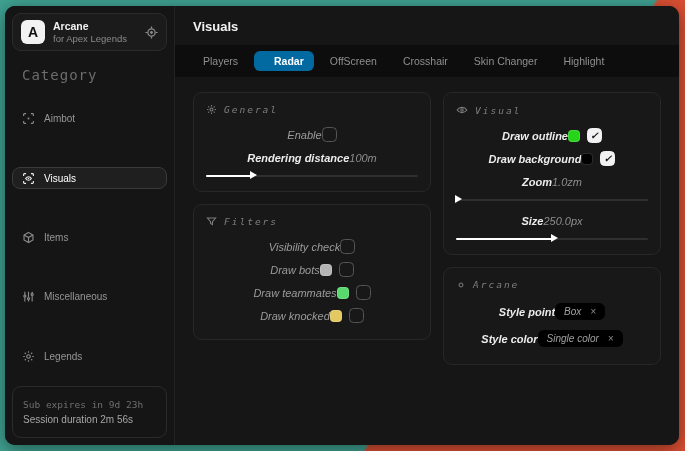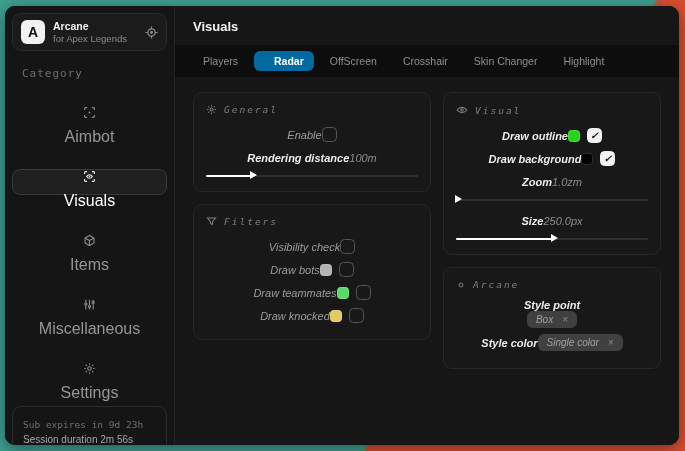--- a/index.html
+++ b/index.html
@@ -14,22 +14,22 @@
     box-shadow:0 4px 18px rgba(0,0,0,.45);
   }
   
   .sidebar{ width:170px; background:#151515; border-right:1px solid #232323; display:flex; flex-direction:column; }
   .brand-card{ margin:7px 7px 0 7px; padding:6px 8px; border:1px solid #2b2b2b; border-radius:9px; background:#1b1b1b; display:flex; align-items:center; gap:8px; }
   .logo{ width:24px; height:24px; border-radius:6px; background:#f2f2f2; color:#111; font-weight:700; font-size:14px; display:flex; align-items:center; justify-content:center; }
   .brand-text{ flex:1; line-height:1.2; }
   .brand-name{ color:#f2f2f2; font-size:10.5px; font-weight:700; }
   .brand-sub{ color:#8b8b8b; font-size:9.5px; }
   .brand-ico{ color:#8d8d8d; display:flex; }
-  .cat-label{ margin:16px 0 6px 17px; font-family:"DejaVu Sans Mono", monospace; font-size:11px; color:#6d6d6d; letter-spacing:1px; }
-  .side-item{ height:26px; margin:19px 7px; padding:0 9px; border:1px solid transparent; border-radius:8px; display:flex; align-items:center; gap:9px; color:#969696; font-size:16px; cursor:pointer;flex-direction:column; }
+  .cat-label{ margin:16px 0 6px 17px; font-family:"DejaVu Sans Mono", monospace; font-size:14px; color:#6d6d6d; letter-spacing:1px; }
+  .side-item{ height:26px; margin:19px 7px; padding:0 9px; border:1px solid transparent; border-radius:8px; display:flex; align-items:center; gap:9px; color:#969696; font-size:10px; cursor:pointer; }
   .side-item .ico{ display:flex; color:#8a8a8a; }
   .side-item.active{ background:#1f1f1f; border-color:#3a3a3a; color:#fff; }
   .side-item.active .ico{ color:#eee; }
   .side-spacer{ flex:1; }
   .foot-card{ margin:0 7px 7px 7px; padding:12px 10px; border:1px solid #2b2b2b; border-radius:9px; }
   .foot-line1{ font-family:"DejaVu Sans Mono", monospace; font-size:9.5px; color:#6f6f6f; margin-bottom:4px; }
   .foot-line2{ font-size:10px; color:#a6a6a6; }
   
   .main{ flex:1; background:#161616; display:flex; flex-direction:column; }
   .main-header{ padding:13px 18px 11px 18px; }
@@ -51,21 +51,21 @@
   .checkbox{ width:15px; height:15px; border:1.5px solid #555; border-radius:4.5px; background:transparent; display:flex; align-items:center; justify-content:center; cursor:pointer; }
   .checkbox .check{ display:none; font-size:10px; color:#111; font-weight:700; line-height:1; }
   .checkbox.checked{ background:#f2f2f2; border-color:#f2f2f2; }
   .checkbox.checked .check{ display:block; }
   .swatch{ width:12px; height:12px; border-radius:4px; border:1px solid rgba(255,255,255,.16); }
   .slider{ position:relative; height:9px; margin-top:3px; cursor:pointer; }
   .slider .track{ position:absolute; left:0; right:0; top:4px; height:2px; background:#2f2f2f; border-radius:2px; }
   .slider .fill{ position:absolute; left:0; top:4px; height:2px; background:#fff; border-radius:2px; }
   .slider .thumb{ position:absolute; top:0; width:0; height:0; margin-left:-1px;
     border-top:4.5px solid transparent; border-bottom:4.5px solid transparent; border-left:7px solid #fff; }
-  .chip{ background:#404040; border-radius:6px; padding:3px 9px; display:flex; align-items:center; gap:9px; cursor:pointer; }
+  .chip{ background:#000000; border-radius:6px; padding:3px 9px; display:flex; align-items:center; gap:9px; cursor:pointer; }
   .chip .chip-lbl{ font-size:10px; color:#a0a0a0; }
   .chip .x{ font-size:10px; color:#8a8a8a; line-height:1; }
   svg{ display:block; }
 </style>
 </head>
 <body>
 
 <div class="window">
 
   <div class="sidebar">
@@ -130,21 +130,21 @@
       <span>Miscellaneous</span>
     </div>
 
     <div class="side-item">
       <span class="ico">
         <svg width="13" height="13" viewBox="0 0 16 16" fill="none" stroke="currentColor" stroke-width="1.4">
           <circle cx="8" cy="8" r="2.2"></circle>
           <path d="M8 1.5v2M8 12.5v2M1.5 8h2M12.5 8h2M3.4 3.4l1.4 1.4M11.2 11.2l1.4 1.4M12.6 3.4l-1.4 1.4M4.8 11.2l-1.4 1.4"></path>
         </svg>
       </span>
-      <span>Settings</span>
+      <span>Legends</span>
     </div>
 
     <div class="side-spacer"></div>
 
     <div class="foot-card">
       <div class="foot-line1">Sub expires in 9d 23h</div>
       <div class="foot-line2">Session duration 2m 56s</div>
     </div>
   </div>
 
@@ -283,21 +283,21 @@
 
         <div class="panel">
           <div class="panel-title">
             <span class="ico">
               <svg width="10" height="10" viewBox="0 0 16 16" fill="none" stroke="currentColor" stroke-width="1.6">
                 <circle cx="8" cy="8" r="3.2"></circle>
               </svg>
             </span>
             <span>Arcane</span>
           </div>
-          <div class="row" style="min-height:25px;flex-direction:column;">
+          <div class="row" style="min-height:25px;">
             <span class="lbl strong">Style point</span>
             <span class="chip">
               <span class="chip-lbl">Box</span>
               <span class="x">×</span>
             </span>
           </div>
           <div class="row" style="min-height:25px;">
             <span class="lbl strong">Style color</span>
             <span class="chip">
               <span class="chip-lbl">Single color</span>

